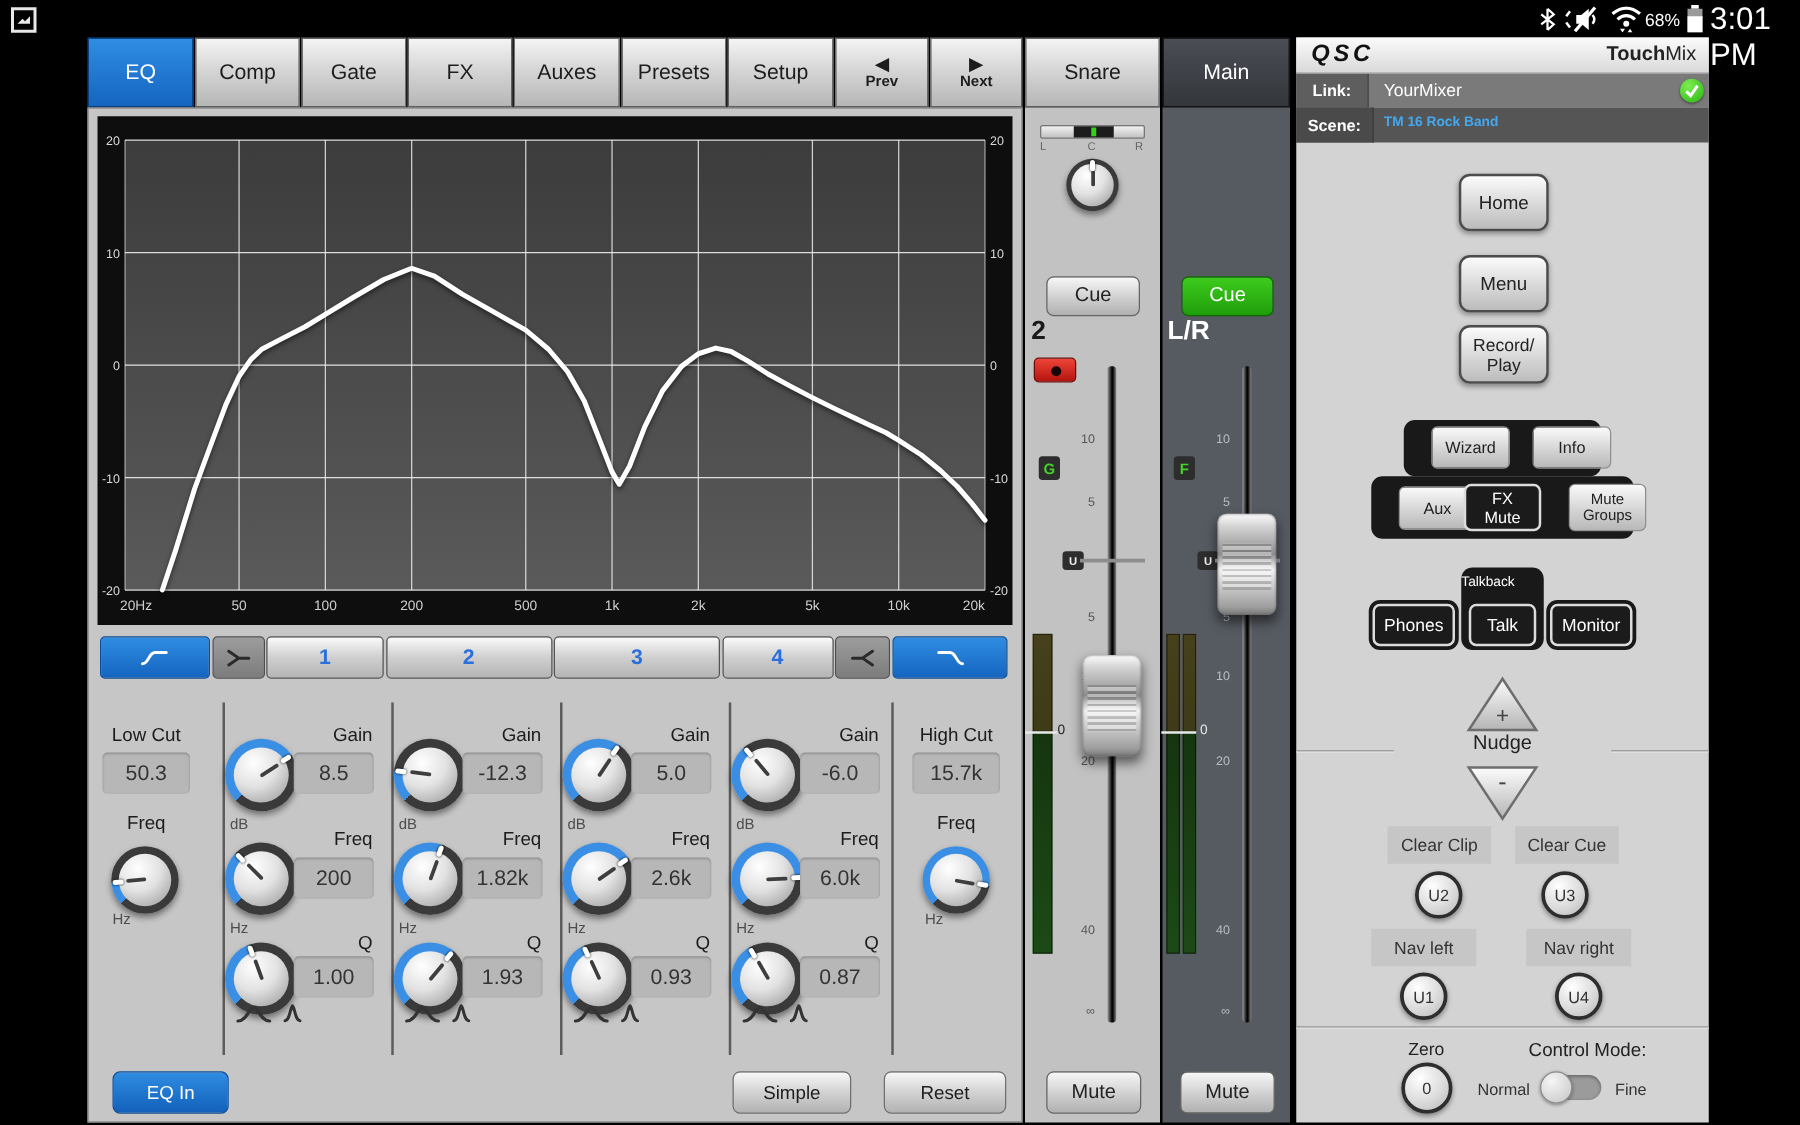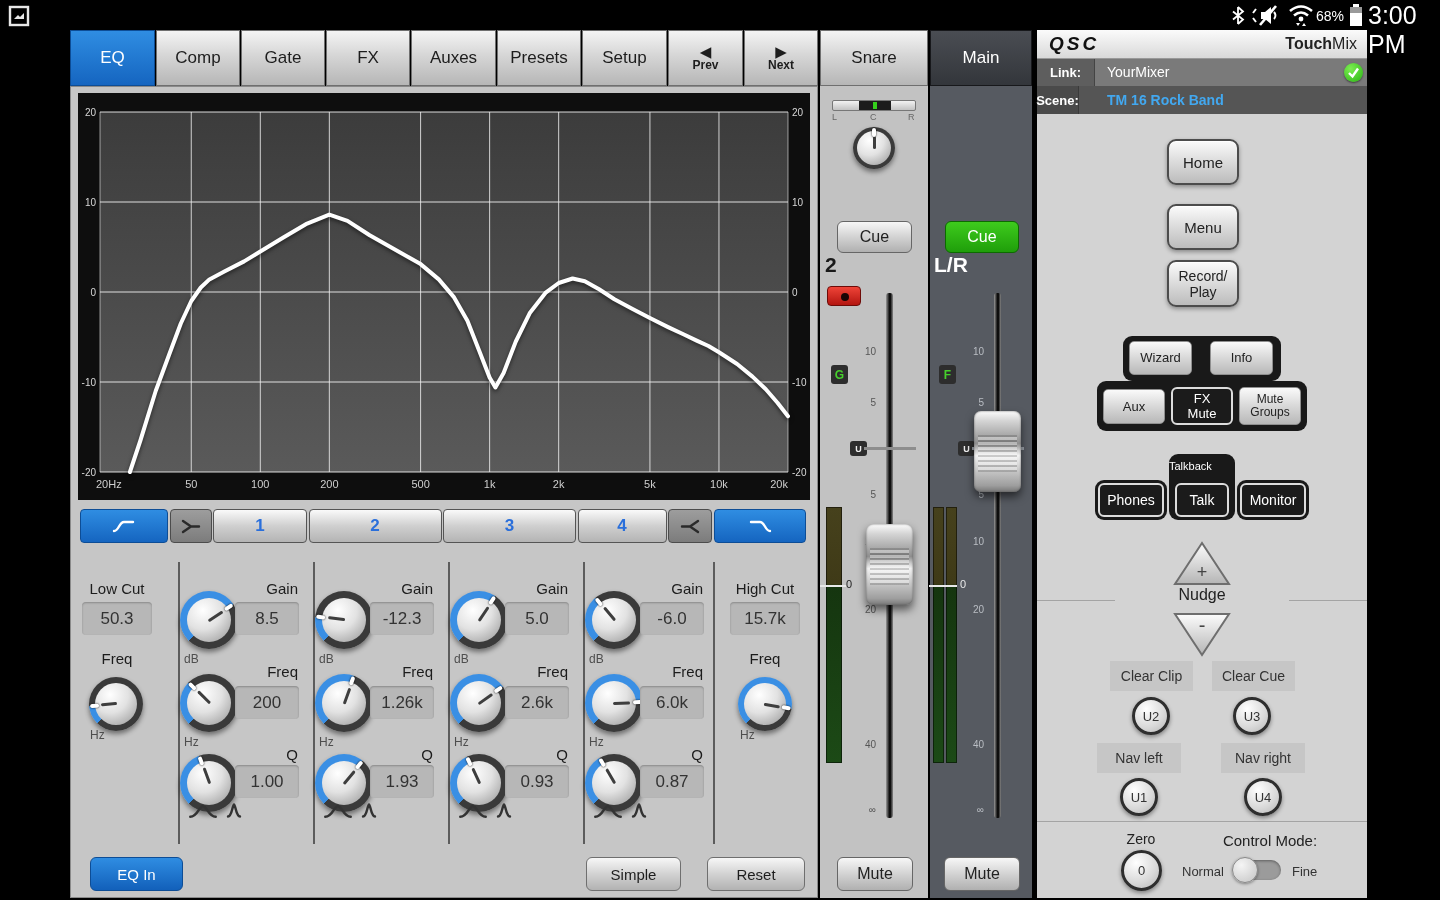--- a/index.html
+++ b/index.html
@@ -60,21 +60,21 @@
         background:linear-gradient(#f7f7f7,#cfcfcf 55%,#b0b0b0);color:#222;font-size:16px;display:flex;align-items:center;justify-content:center;}
   .cuebtn.green{background:linear-gradient(#3ecb1d,#1f9e0a);border-color:#0c6b00;color:#fff;}
   .grpbadge{position:absolute;width:17px;height:19px;background:#2d2d2d;border-radius:3px;color:#46d02c;
         font-size:12px;font-weight:bold;display:flex;align-items:center;justify-content:center;}
   
   #rpanel{left:1037px;top:30px;width:330px;height:868px;background:#d3d3d3;}
   .rbtn{position:absolute;border:2px solid #4c4c4c;border-radius:9px;background:linear-gradient(#fbfbfb,#dedede 45%,#bcbcbc);
         color:#222;font-size:15px;display:flex;align-items:center;justify-content:center;text-align:center;
         box-shadow:0 2px 4px rgba(0,0,0,.35), inset 0 1px 0 #fff;}
   .sbtn{position:absolute;border:1px solid #8f8f8f;border-radius:5px;background:linear-gradient(#fafafa,#d8d8d8 50%,#b8b8b8);
-        color:#222;font-size:13px;display:flex;align-items:center;justify-content:center;text-align:center;line-height:14px;}
+        color:#222;font-size:13px;display:flex;align-items:center;justify-content:center;text-align:center;line-height:14px;margin-left:16px;}
   .dgrp{position:absolute;background:#191919;border-radius:9px;}
   .dbtn{position:absolute;background:#1b1b1b;border:2px solid #dcdcdc;border-radius:6px;color:#fff;font-size:14px;
         display:flex;align-items:center;justify-content:center;text-align:center;line-height:15px;box-shadow:0 0 0 3px #191919;}
   .plate{position:absolute;background:#c6c6c6;color:#333;font-size:14px;display:flex;align-items:center;justify-content:center;}
   .ucirc{position:absolute;width:38px;height:38px;border-radius:50%;border:3px solid #2e2e2e;
          background:radial-gradient(circle at 35% 28%,#fff,#d8d8d8 60%,#b5b5b5);color:#333;font-size:13px;
          display:flex;align-items:center;justify-content:center;box-shadow:0 2px 4px rgba(0,0,0,.4);}
   .hdivider{position:absolute;height:2px;background:linear-gradient(#8c8c8c,#ececec);}
   .rtext{position:absolute;color:#222;}
   
@@ -104,21 +104,21 @@
     <circle cx="13" cy="14" r="2.4" fill="#fff"></circle>
     <polygon points="8,18 12,18 10,21" fill="#fff"></polygon>
     <polygon points="14,21 18,21 16,18" fill="#fff"></polygon>
   </svg>
   <div class="stxt" style="left:1316px;top:8px;font-size:14px;">68%</div>
   <svg class="abs" style="left:1349px;top:4px" width="14" height="22" viewBox="0 0 14 22">
     <rect x="4" y="0" width="6" height="3" fill="#fff"></rect>
     <rect x="1" y="3" width="12" height="19" fill="#9a9a9a"></rect>
     <rect x="1" y="9" width="12" height="13" fill="#fff"></rect>
   </svg>
-  <div class="stxt" style="left:1368px;top:1px;font-size:25px;">3:00 PM</div>
+  <div class="stxt" style="left:1368px;top:1px;font-size:25px;">3:01 PM</div>
 
   <div class="tab active" style="left: 70px; width: 85px;">
       <span>EQ</span>
     </div>
     <div class="tab" style="left: 156px; width: 84px;">
       <span>Comp</span>
     </div>
     <div class="tab" style="left: 241px; width: 84px;">
       <span>Gate</span>
     </div>
@@ -288,21 +288,21 @@
       <div class="ptrw" style="transform: rotate(-83deg);"></div>
     </div>
     <div class="vbox" style="left: 370px; top: 602px; width: 64px;">-12.3</div>
     <div class="kunit" style="left: 319px; top: 652px;">dB</div>
     <div class="klabel" style="left: 387px; top: 663px;;width:46px;text-align:right">Freq</div>
     <div class="knob" style="left: 315px; top: 674px; width: 58px; height: 58px;">
       <div class="ring" style="background: conic-gradient(from 225deg, rgb(58, 143, 228) 0deg, rgb(58, 143, 228) 155deg, rgb(58, 58, 58) 155deg, rgb(58, 58, 58) 360deg);"></div>
       <div class="face" style="inset: 7px;"></div>
       <div class="ptrw" style="transform: rotate(20deg);"></div>
     </div>
-    <div class="vbox" style="left: 370px; top: 686px; width: 64px;">1.26k</div>
+    <div class="vbox" style="left: 370px; top: 686px; width: 64px;">1.82k</div>
     <div class="kunit" style="left: 319px; top: 735px;">Hz</div>
     <div class="klabel" style="left: 387px; top: 746px;;width:46px;text-align:right">Q</div>
     <div class="knob" style="left: 315px; top: 754px; width: 58px; height: 58px;">
       <div class="ring" style="background: conic-gradient(from 225deg, rgb(58, 143, 228) 0deg, rgb(58, 143, 228) 175deg, rgb(58, 58, 58) 175deg, rgb(58, 58, 58) 360deg);"></div>
       <div class="face" style="inset: 7px;"></div>
       <div class="ptrw" style="transform: rotate(40deg);"></div>
     </div>
     <div class="vbox" style="left: 370px; top: 765px; width: 64px;">1.93</div>
     <svg width="34" height="18" viewBox="0 0 26 17" style="position:absolute;left:321px;top:802px">
       <path d="M1 14 C8 14 9 4 13 4 C17 4 18 14 25 14" stroke="#333" stroke-width="2.4" fill="none" stroke-linecap="round" stroke-linejoin="round"></path>
@@ -458,22 +458,22 @@
         </svg>
     </div>
   </div>
   <div class="abs" style="left:1037px;top:30px;width:330px;height:29px;background:linear-gradient(#fbfbfb,#d9d9d9);border-bottom:1px solid #999;">
     <span class="abs" style="left:12px;top:3px;font-size:19px;font-weight:800;font-style:italic;letter-spacing:3px;color:#111;">QSC</span>
     <span class="abs" style="right:10px;top:5px;font-size:16px;color:#222;">
       <b>Touch</b><span>Mix</span>
     </span>
   </div>
   <div class="abs" style="left:1037px;top:86px;width:330px;height:28px;background:#555;">
-    <div class="abs" style="left:0;top:0;width:42px;height:28px;background:#4a4a4a;border-right:1px solid #3a3a3a;color:#fff;font-size:13px;font-weight:bold;display:flex;align-items:center;justify-content:center;text-align:right;">Scene:</div>
-    <div class="abs" style="left:70px;top:6px;color:#42a8f0;font-size:14px;font-weight:bold;text-align:center;">TM 16 Rock Band</div>
+    <div class="abs" style="left:0;top:0;width:62px;height:28px;background:#4a4a4a;border-right:1px solid #3a3a3a;color:#fff;font-size:13px;font-weight:bold;display:flex;align-items:center;justify-content:center;text-align:right;">Scene:</div>
+    <div class="abs" style="left:70px;top:6px;color:#42a8f0;font-size:11px;font-weight:bold;text-align:center;">TM 16 Rock Band</div>
   </div>
 
   <div class="rbtn" style="left:1167px;top:139px;width:72px;height:46px;">
       <span>Home</span>
     </div>
   <div class="rbtn" style="left:1167px;top:204px;width:72px;height:46px;">
       <span>Menu</span>
     </div>
   <div class="rbtn" style="left:1167px;top:260px;width:72px;height:47px;font-size:14px;line-height:16px;">
     <span><span>Record/</span><br><span>Play</span></span>

